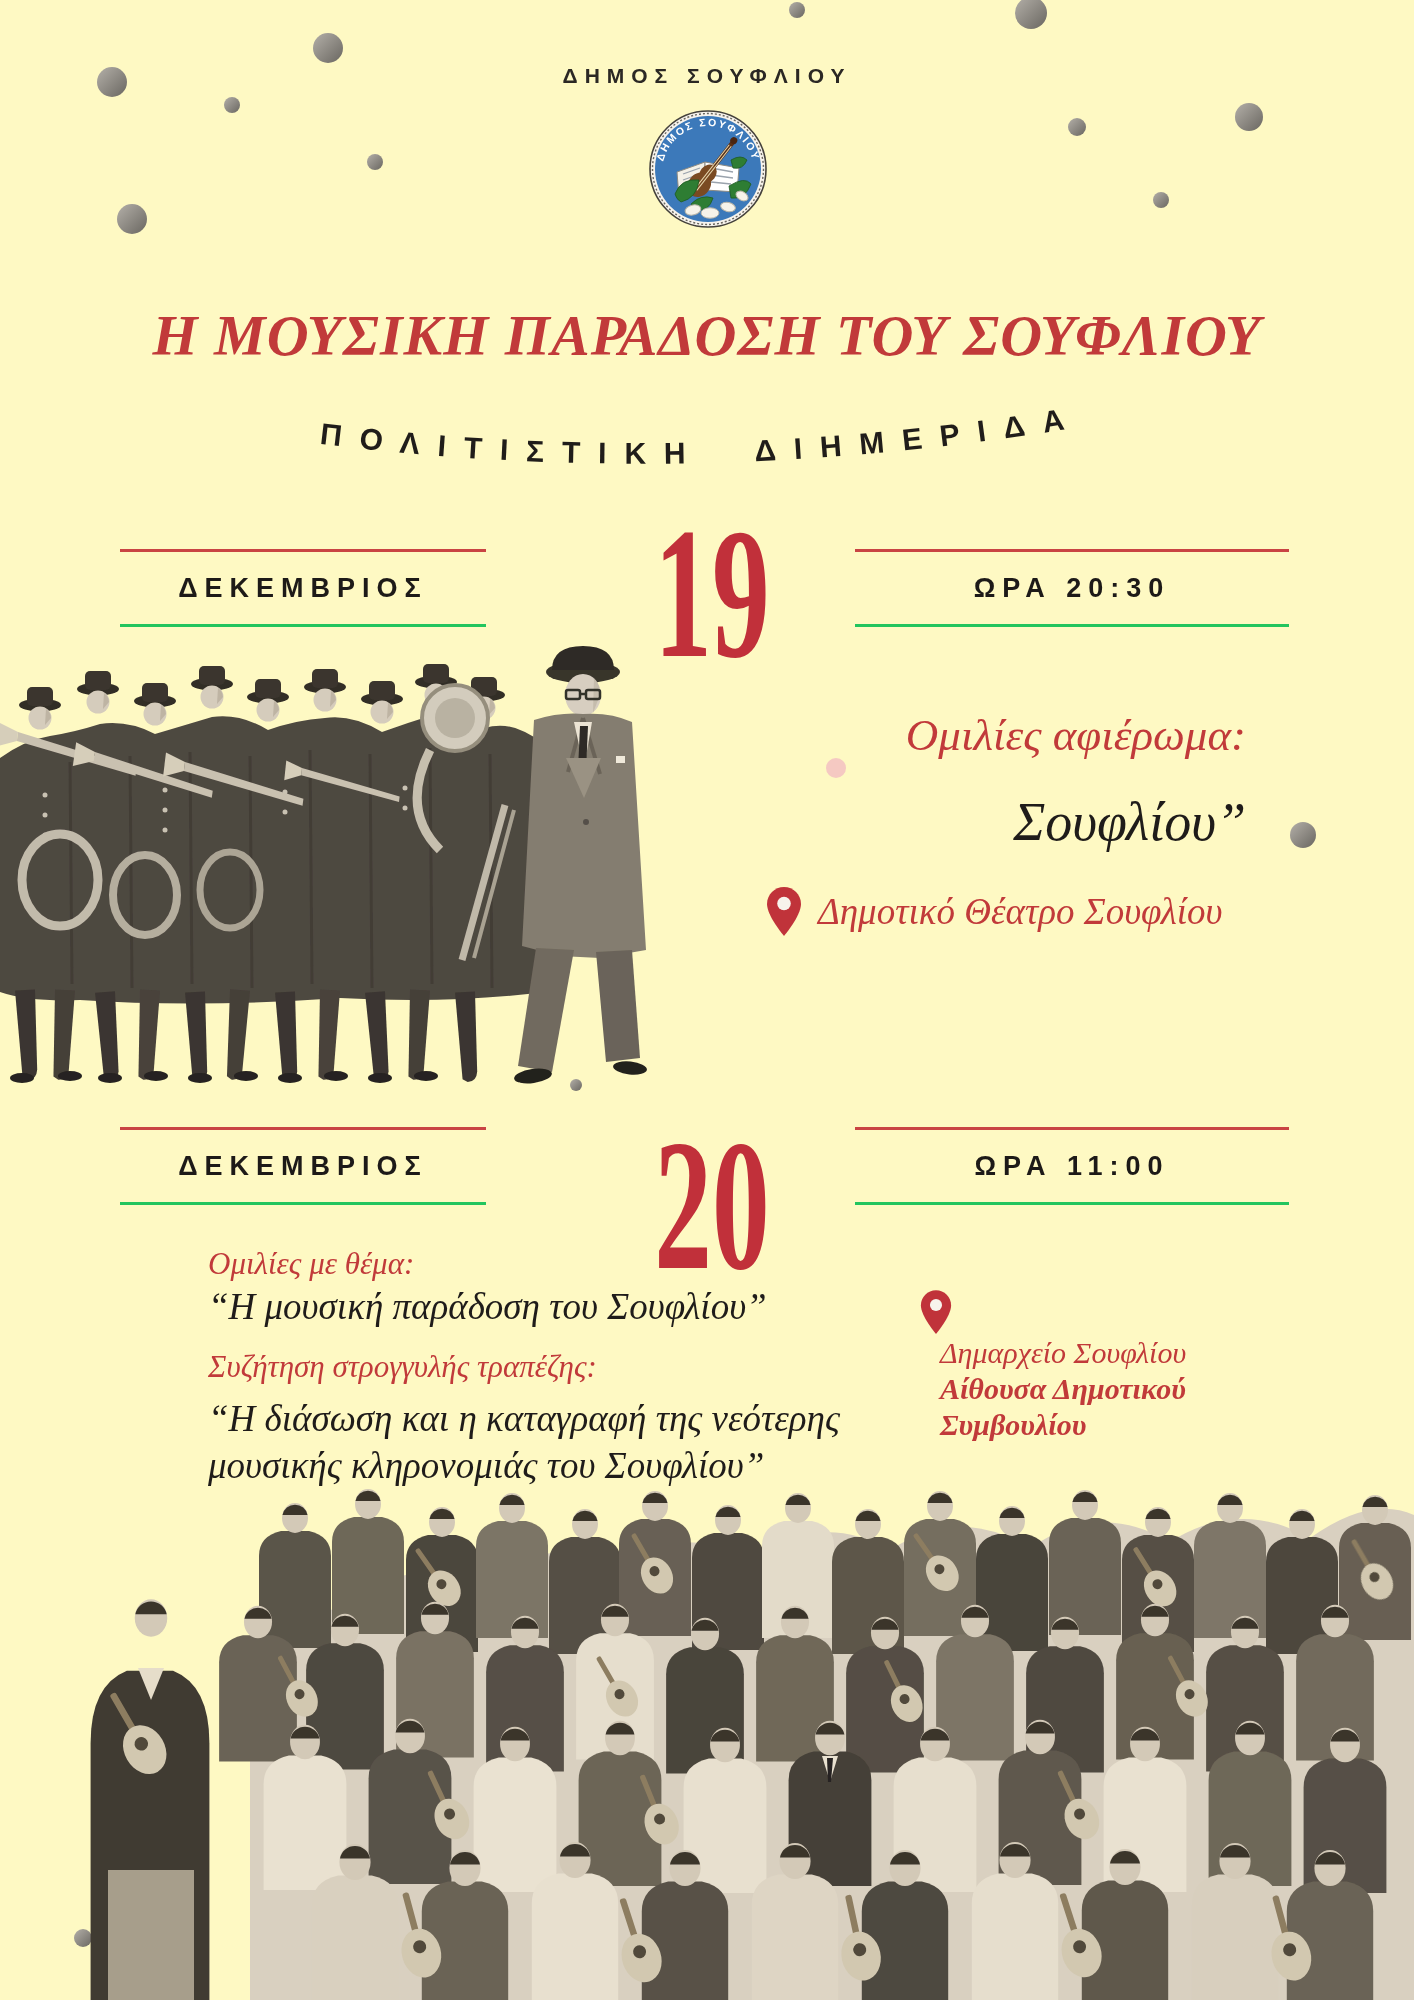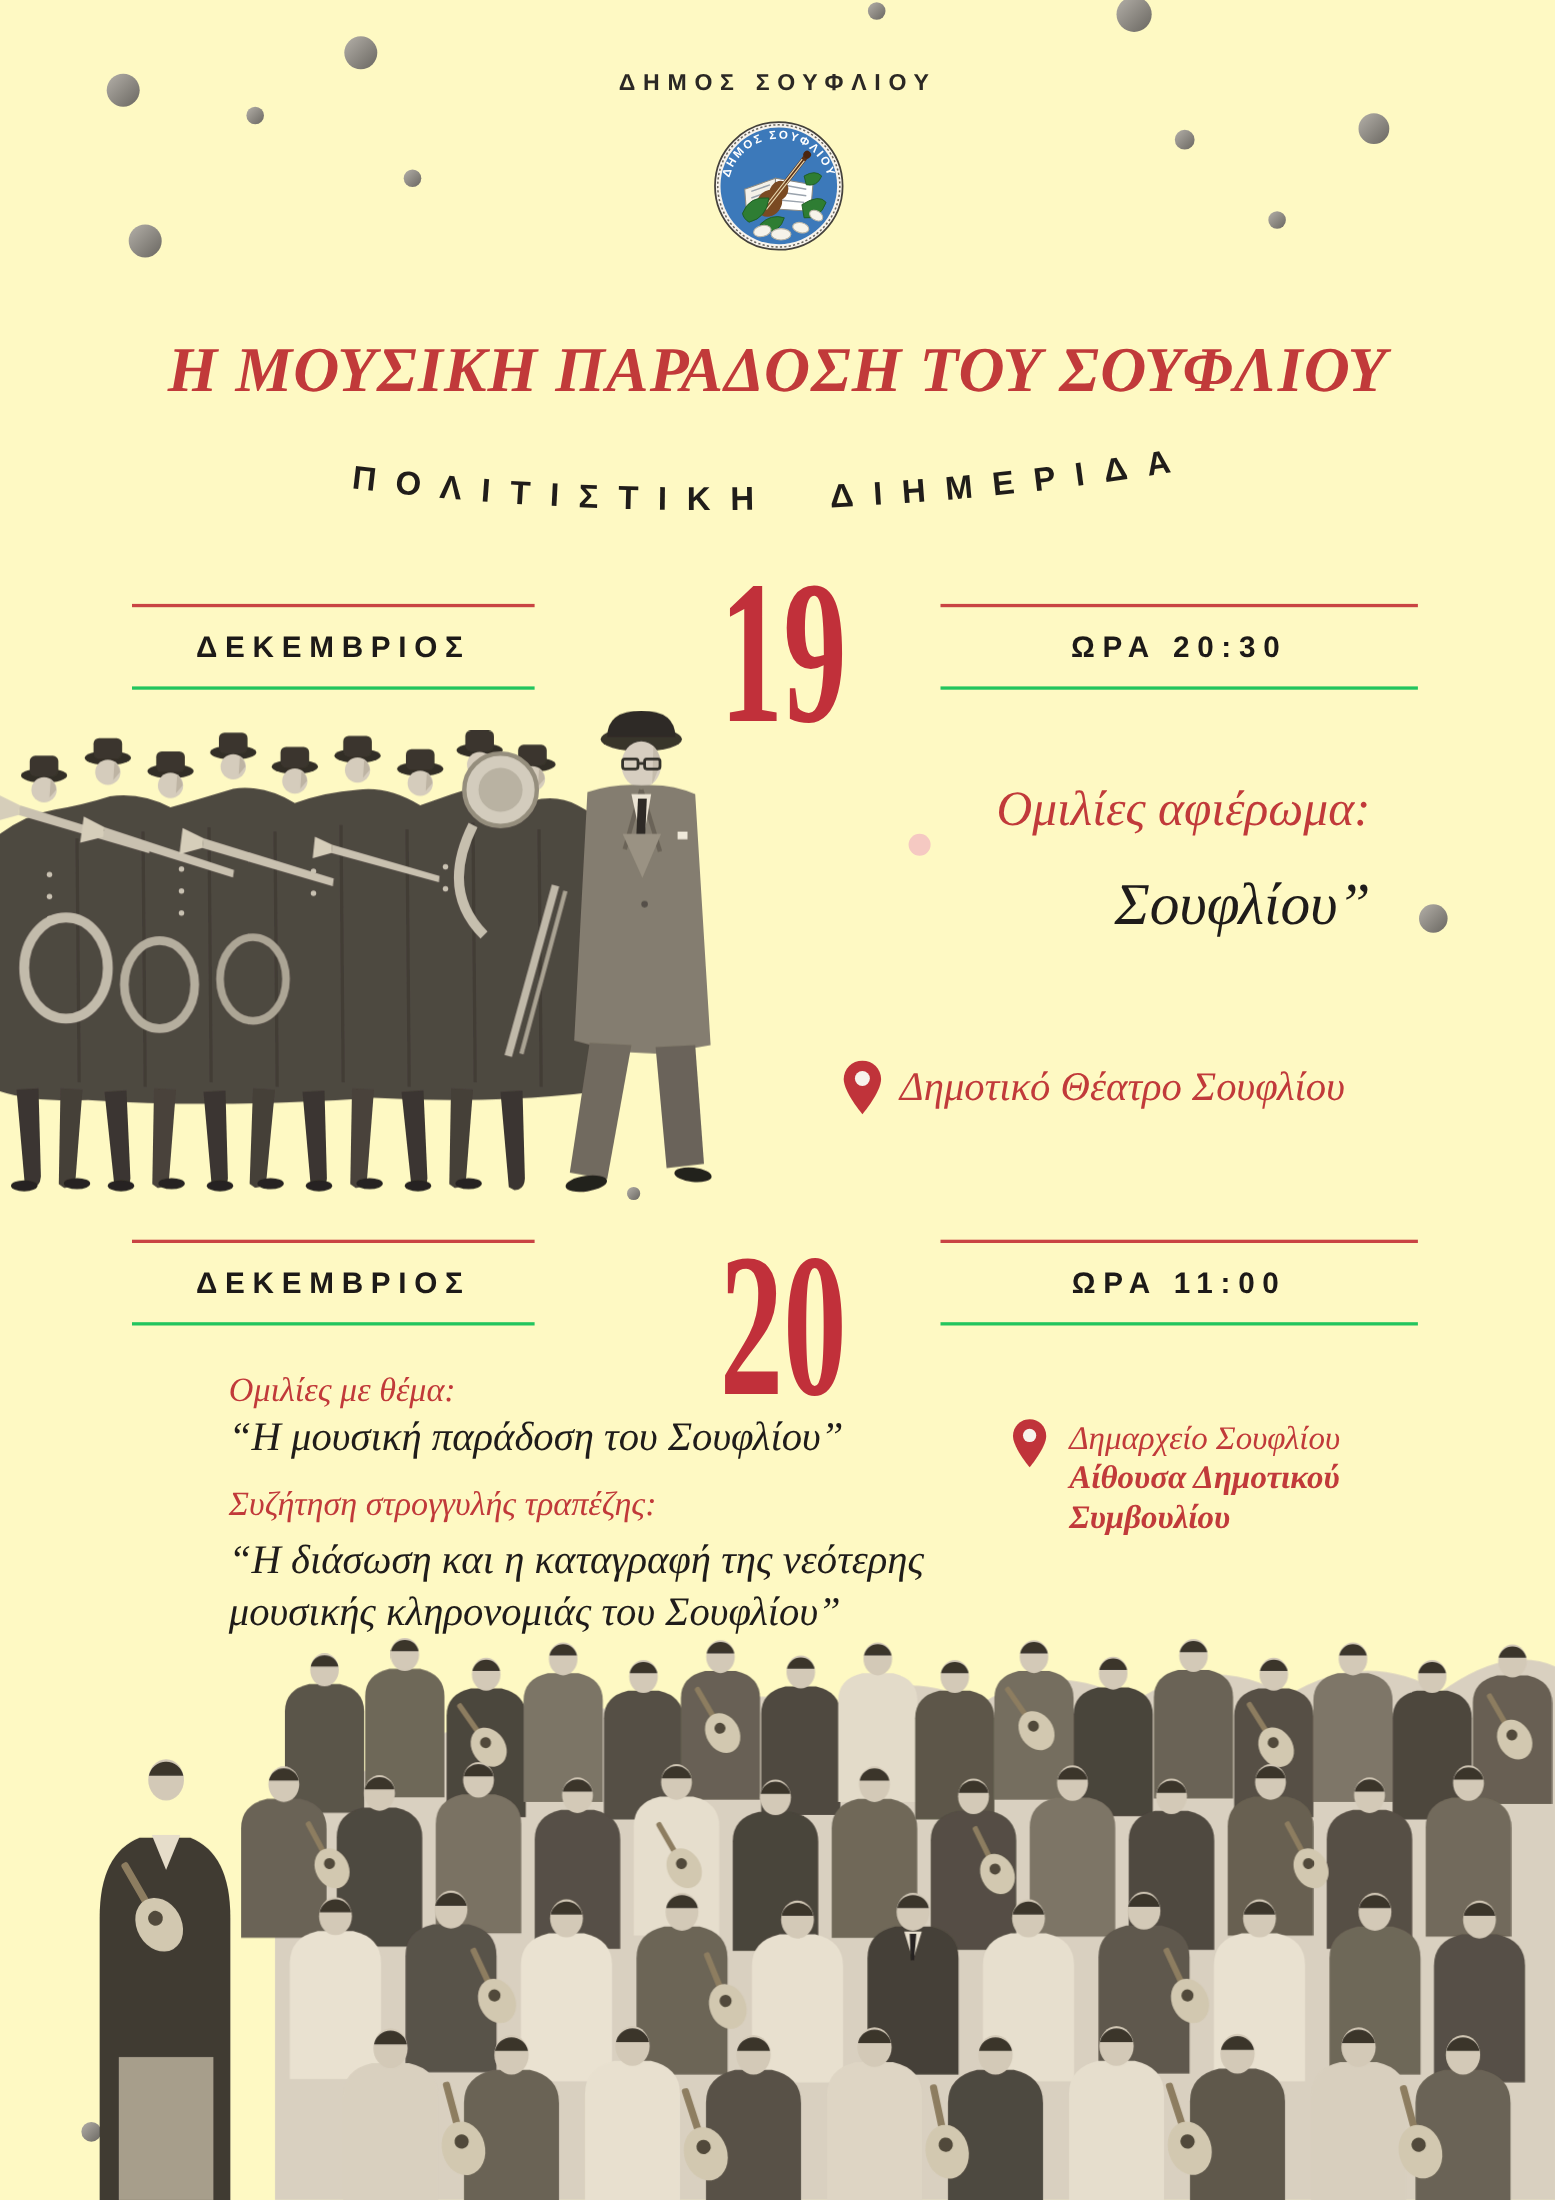--- a/index.html
+++ b/index.html
@@ -20,26 +20,26 @@
     display:flex;align-items:center;justify-content:center;}
   .band-row span{font-size:27px;font-weight:bold;letter-spacing:7px;color:#1d1a18;}
   .day-number{position:absolute;width:220px;text-align:center;line-height:1;
     font-family:"Liberation Serif","DejaVu Serif",serif;font-weight:bold;font-size:186px;
     color:#c1303a;transform:scaleX(.62);transform-origin:center top;}
   .serif-i{font-family:"Liberation Serif","DejaVu Serif",serif;font-style:italic;}
   .ev1-heading{position:absolute;left:690px;top:713px;width:556px;text-align:right;
     font-size:45px;color:#c13a3a;line-height:1;}
   .ev1-quote{position:absolute;left:690px;top:790px;width:556px;text-align:right;
     font-size:54px;color:#1f1c1a;line-height:1.22;}
-  .loc-row1{position:absolute;left:766px;top:964px;display:flex;align-items:flex-start;}
+  .loc-row1{position:absolute;left:766px;top:887px;display:flex;align-items:flex-start;}
   .loc-row1 .pin{width:36px;height:50px;flex:0 0 auto;}
   .loc-row1 .loc-text{margin-left:16px;font-size:37px;color:#c13a3a;line-height:50px;}
   .talk-head{position:absolute;left:208px;font-size:31px;color:#c13a3a;line-height:1;}
   .talk-quote{position:absolute;left:208px;font-size:37px;color:#1f1c1a;line-height:1;text-align:center;}
-  .loc2{position:absolute;left:920px;top:1290px;display:flex;align-items:flex-start;}
+  .loc2{position:absolute;left:920px;top:1290px;display:flex;align-items:flex-start;flex-direction:column;}
   .loc2 .pin{width:32px;height:45px;flex:0 0 auto;}
   .loc2-lines{margin-left:20px;font-size:30px;color:#c13a3a;line-height:1.2;}
   .loc2-lines .b{font-weight:bold;}
   .photo{position:absolute;}
 </style>
 </head>
 <body>
 
 <div class="poster">
 

